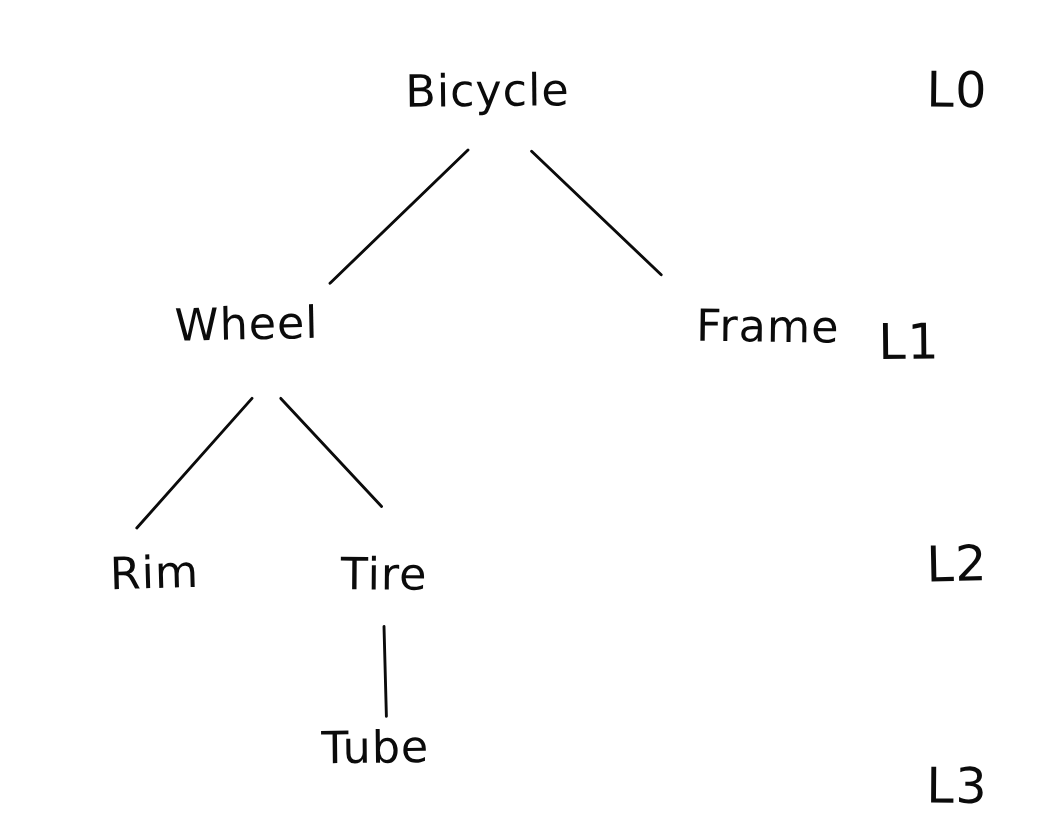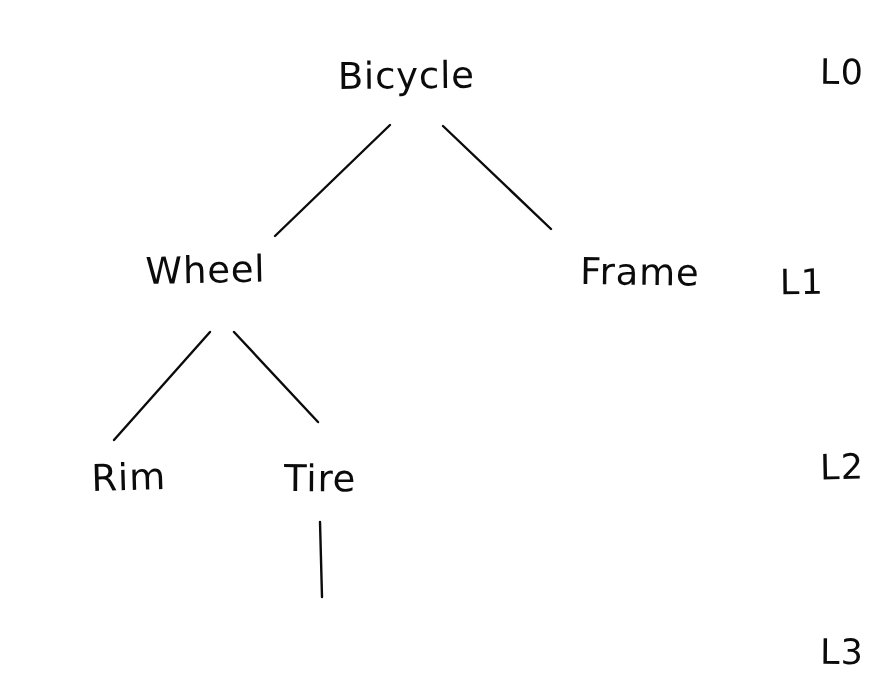--- a/index.html
+++ b/index.html
@@ -34,25 +34,24 @@
     letter-spacing: 0.8px;
     line-height: 1;
     
     transform-origin: left bottom;
   }
   .level-label {
     position: absolute;
     white-space: nowrap;
     color: #0b0b0b;
     font-family: "DejaVu Sans", sans-serif;
-    font-size: 35px;
+    font-size: 41px;
     font-weight: 400;
     letter-spacing: 1.2px;
     line-height: 1;
-    margin-left: 48px;
   }
   
   .tilt-a { transform: rotate(-1.2deg); }
   .tilt-b { transform: rotate(-0.6deg); }
   .tilt-c { transform: rotate(0.7deg); }
   .tilt-d { transform: rotate(-1.6deg); }
   .tilt-e { transform: rotate(0.4deg); }
 </style>
 </head>
 <body>
@@ -72,20 +71,21 @@
   <div class="node-label tilt-b" style="left:338px; top:58px;">Bicycle</div>
 
   <div class="node-label tilt-a" style="left:146px; top:253px;">Wheel</div>
 
   <div class="node-label tilt-c" style="left:580px; top:253px;">Frame</div>
 
   <div class="node-label tilt-d" style="left:92px; top:460px;">Rim</div>
 
   <div class="node-label tilt-e" style="left:284px; top:460px;text-align:center;">Tire</div>
 
+  <div class="node-label tilt-b" style="left:268px; top:605px;">Tube</div>
 
   <div class="level-label tilt-c" style="left:772px; top:55px;">L0</div>
 
   <div class="level-label tilt-b" style="left:732px; top:265px;">L1</div>
 
   <div class="level-label tilt-a" style="left:772px; top:450px;">L2</div>
 
   <div class="level-label tilt-e" style="left:772px; top:635px;">L3</div>
 
 </div>

